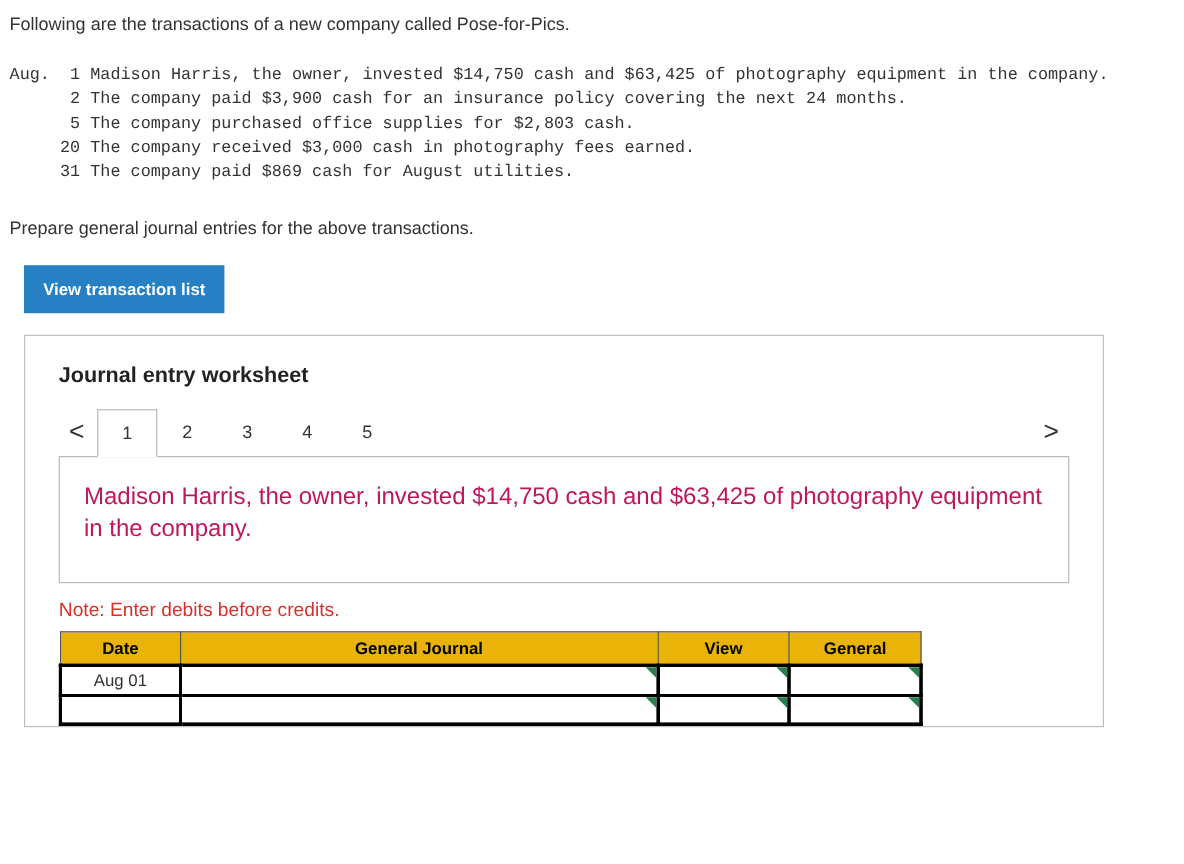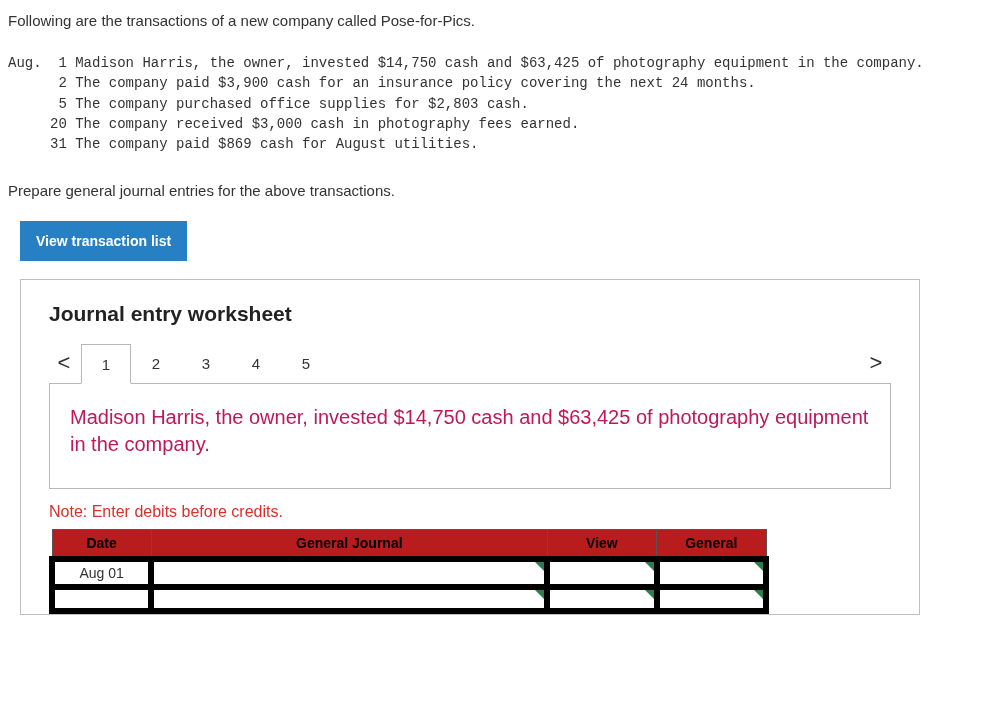--- a/index.html
+++ b/index.html
@@ -36,21 +36,21 @@
   .worksheet-wrap {
     border: 1px solid #bfbfbf;
     margin: 18px 12px 0 12px;
     padding: 0 0 0 0;
     width: 900px;
   }
   .ws-inner { padding: 18px 28px 0 28px; }
   .ws-title {
     font-family: Verdana, Geneva, sans-serif;
     font-weight: bold;
-    font-size: 21px;
+    font-size: 18px;
     color:#222;
     margin: 4px 0 14px 0;
   }
   .tab-row {
     display: flex;
     align-items: flex-end;
     height: 44px;
     position: relative;
     border-bottom: 1px solid #b8b8b8;
   }
@@ -94,30 +94,30 @@
     color: #d9302a;
     font-size: 16px;
     margin: 14px 0 8px 0;
   }
   table.journal {
     border-collapse: collapse;
     width: 720px;
     margin: 0 0 0 0;
   }
   table.journal th {
-    background: #b91c1c;
+    background: #eab308;
     border: 1px solid #555;
     font-size: 14px;
     font-weight: bold;
     padding: 5px 6px;
     text-align: center;
     color:#000;
   }
   table.journal td {
-    border: 6px solid #000000;
+    border: 3px solid #000000;
     height: 24px;
     padding: 3px 6px;
     font-size: 14px;
     background: #fff;
     position: relative;
     text-align:center;
   }
   .col-date  { width: 100px; }
   .col-gj    { width: 400px; }
   .col-debit { width: 110px; }

